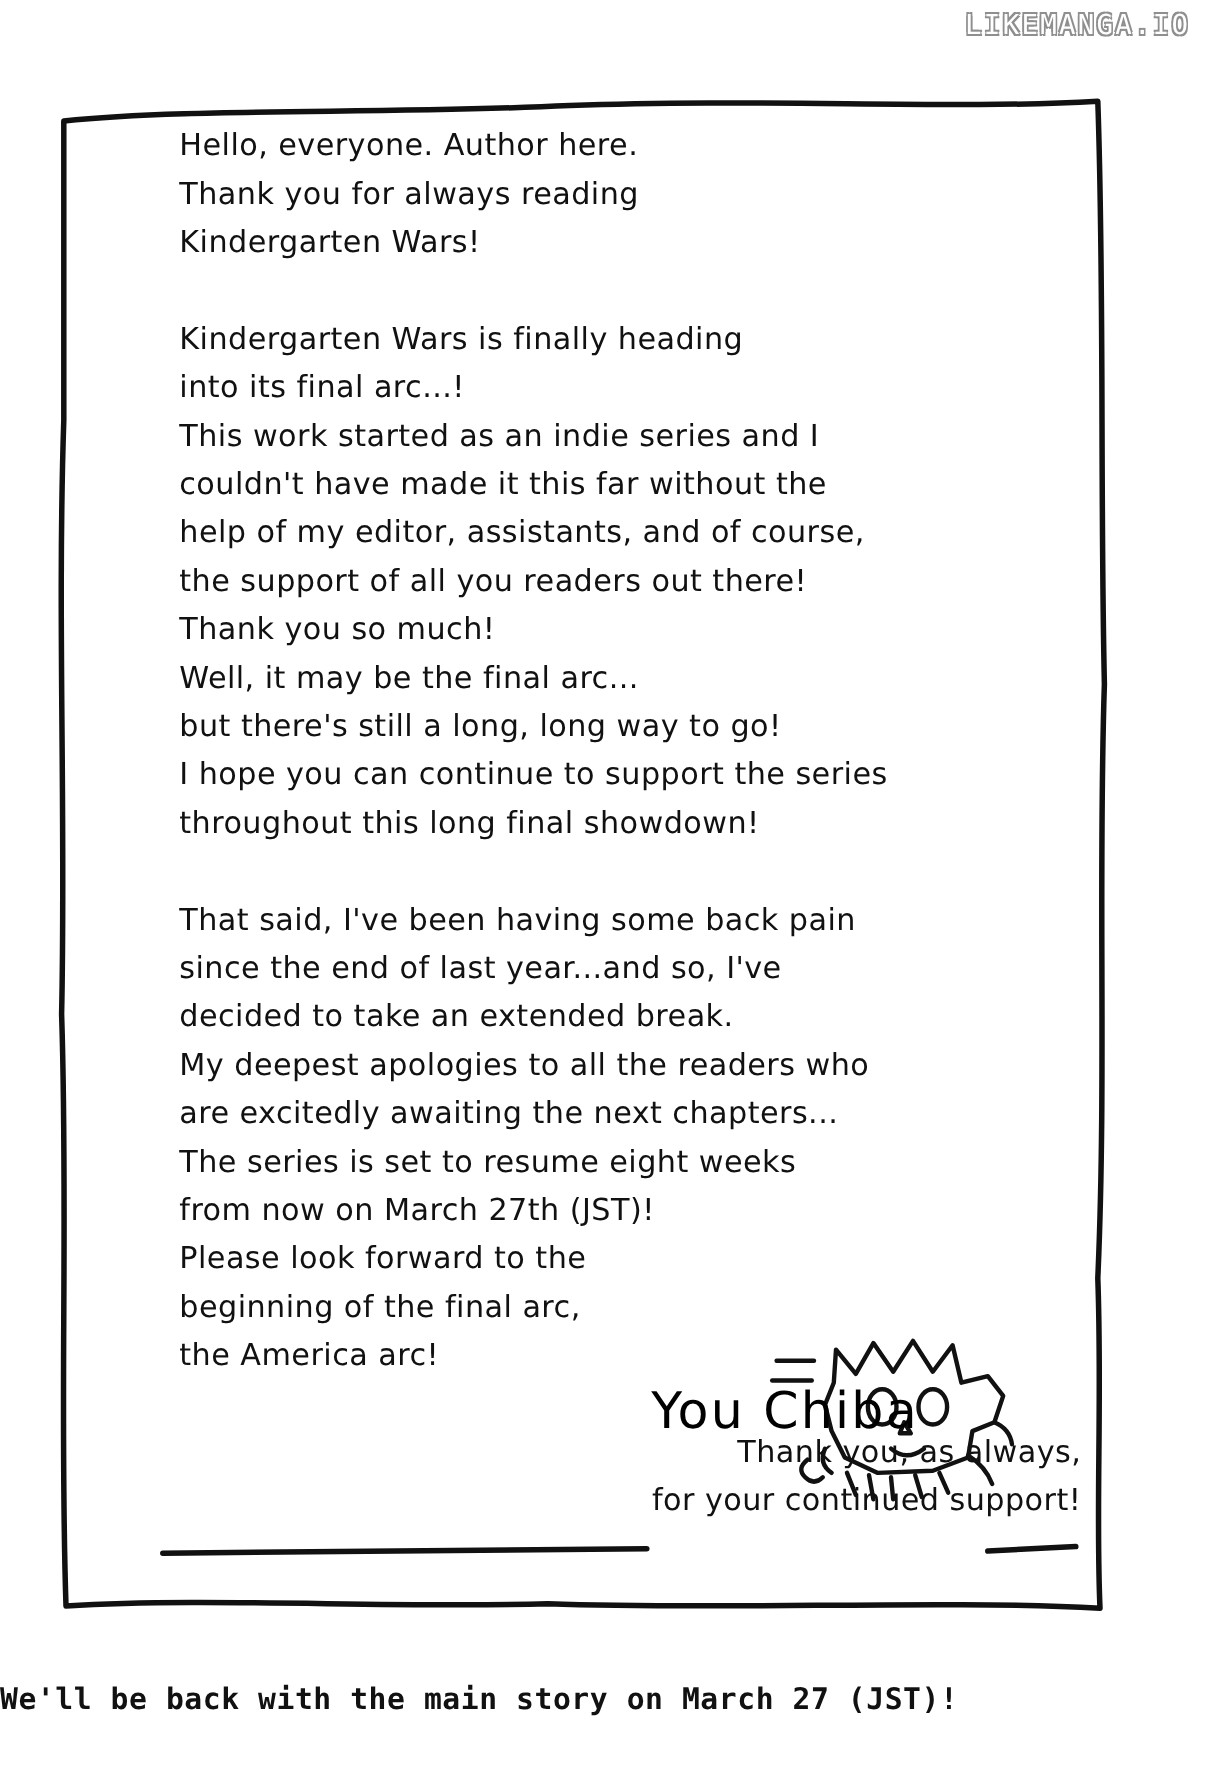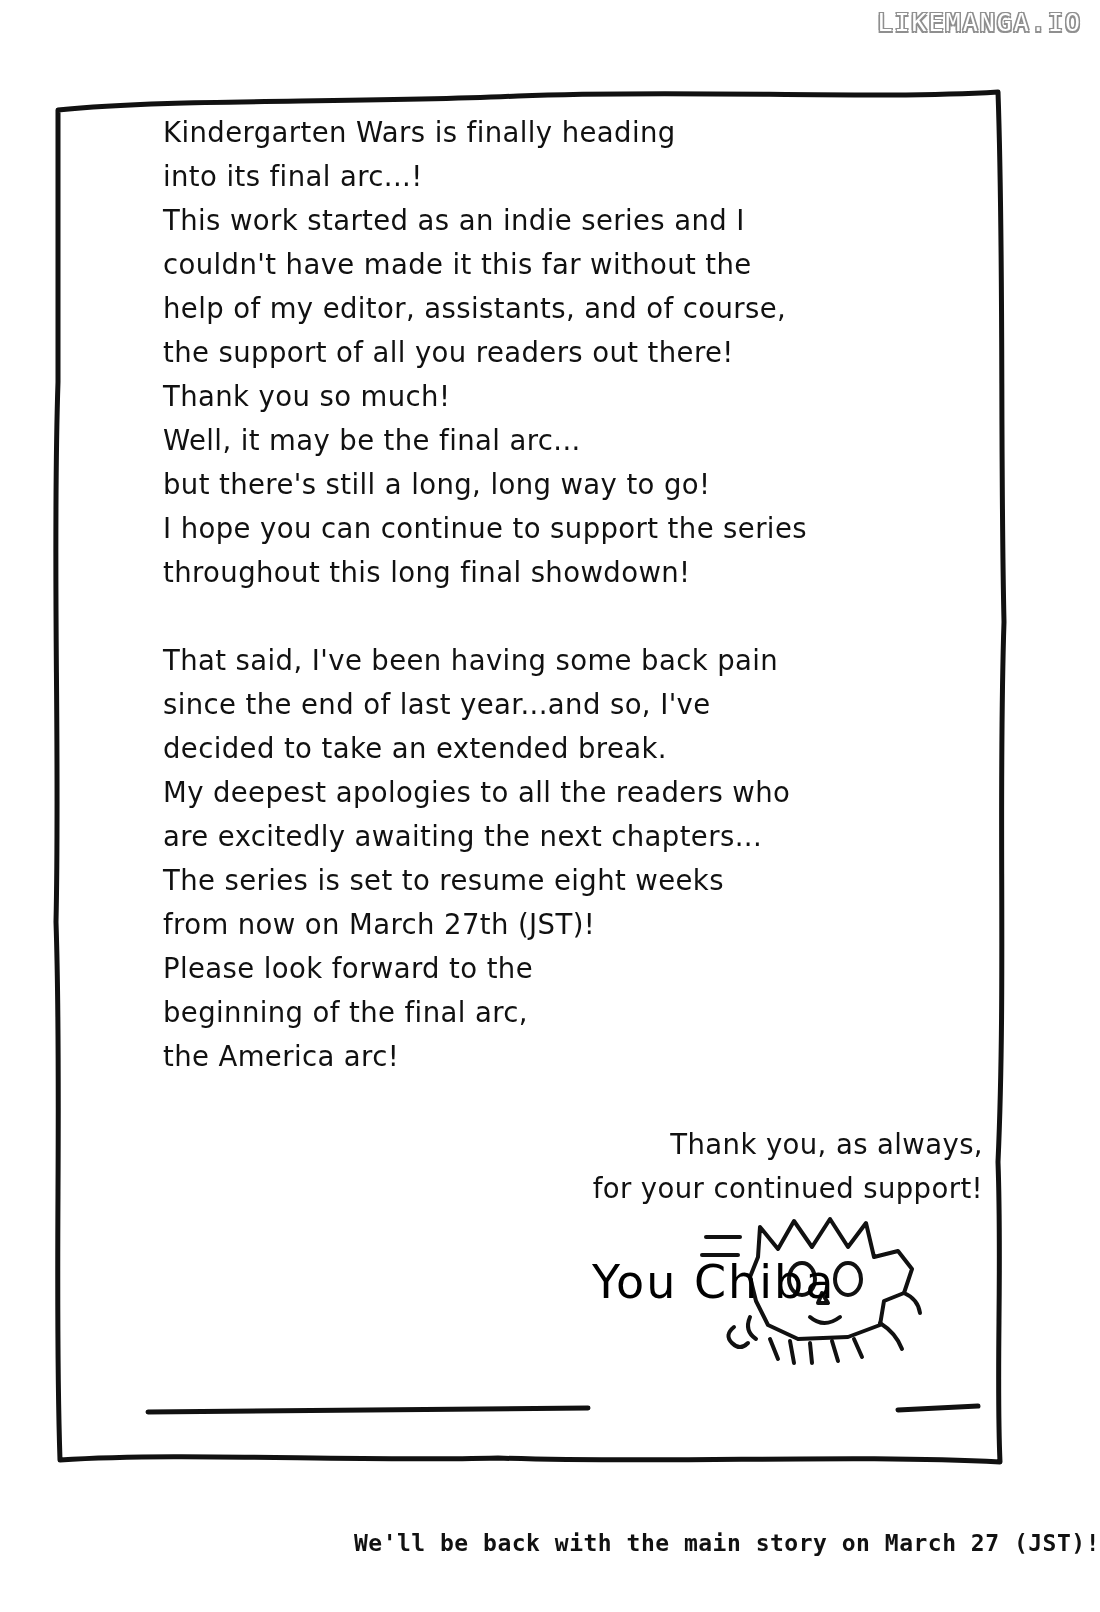--- a/index.html
+++ b/index.html
@@ -87,23 +87,23 @@
     width: 270px;
     height: 180px;
   }
 
   
   .caption {
     position: absolute;
     left: 0;
     right: 0;
     top: 1530px;
-    text-align: right;
+    text-align: left;
     font-family: "DejaVu Sans Mono", monospace;
-    font-size: 23px;
+    font-size: 27px;
     font-weight: bold;
     letter-spacing: 0.5px;
     color: #111111;
   }
 </style>
 </head>
 <body>
 
 <div class="watermark">LIKEMANGA.IO</div>
 
@@ -111,20 +111,23 @@
 
   <svg class="panel-border" viewBox="0 0 962 1390" preserveAspectRatio="none">
     <path d="M10,28 C120,16 300,22 470,14 C640,7 820,18 950,10
              C956,180 952,360 956,540 C950,720 958,900 950,1080
              C954,1190 948,1290 952,1380
              C800,1372 620,1382 450,1376 C300,1380 140,1370 12,1378
              C6,1200 14,1020 8,840 C12,660 4,480 10,300 Z" fill="none" stroke="#111111" stroke-width="5" stroke-linejoin="round"></path>
   </svg>
 
   <div class="note">
+    <p class="para">Hello, everyone. Author here.
+Thank you for always reading
+Kindergarten Wars!</p>
     <p class="para">Kindergarten Wars is finally heading
 into its final arc...!
 This work started as an indie series and I
 couldn't have made it this far without the
 help of my editor, assistants, and of course,
 the support of all you readers out there!
 Thank you so much!
 Well, it may be the final arc...
 but there's still a long, long way to go!
 I hope you can continue to support the series

